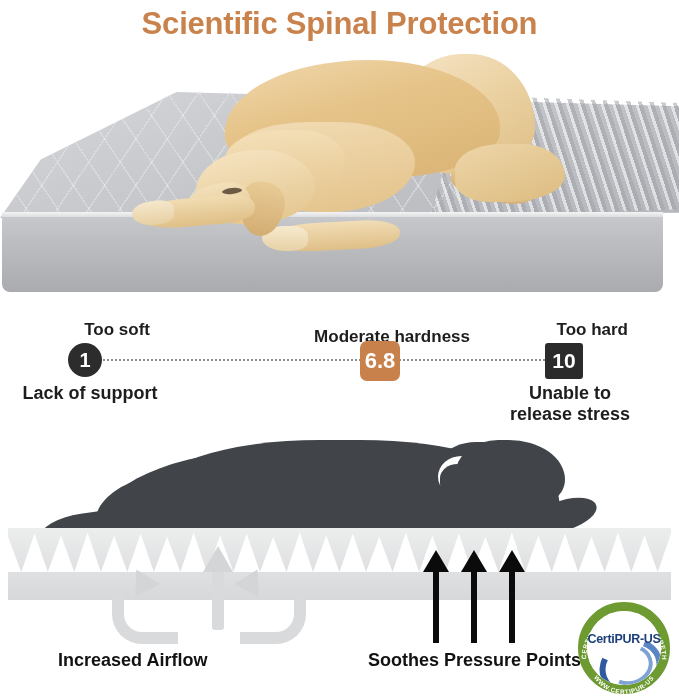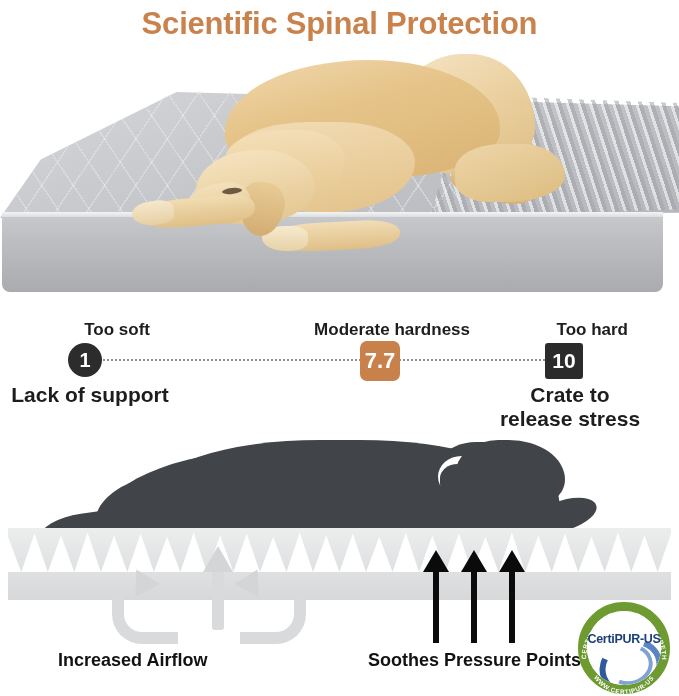--- a/index.html
+++ b/index.html
@@ -157,24 +157,24 @@
   .mk-68{
     left:360px;top:36px;width:40px;height:40px;border-radius:7px;
     background:#c9814c;font-size:22px;
   }
   .mk-10{
     left:545px;top:38px;width:38px;height:36px;border-radius:3px;
     background:#2b2b2b;font-size:21px;
   }
   .lbl-top{position:absolute;font-size:17px;font-weight:bold;color:#1d1d1d;
            white-space:nowrap;text-align:right;}
-  .lbl-bot{position:absolute;font-size:21px;font-weight:bold;color:#1d1d1d;
+  .lbl-bot{position:absolute;font-size:18px;font-weight:bold;color:#1d1d1d;
            text-align:center;line-height:1.16;}
   #t-soft{left:20px;top:15px;width:130px;}
-  #t-mod {left:290px;top:15px;width:180px;}
+  #t-mod {left:290px;top:22px;width:180px;}
   #t-hard{left:498px;top:15px;width:130px;}
   #b-soft{left:5px;top:78px;width:170px;}
   #b-mod {left:290px;top:78px;width:180px;}
   #b-hard{left:495px;top:78px;width:150px;}
 
   
   #foam{position:absolute;left:0;top:428px;width:679px;height:268px;}
   
   .sil{position:absolute;background:#414549;}
   .s-body{
@@ -387,26 +387,26 @@
 </div>
 
 <div id="scale">
   <div class="scale-line"></div>
 
   <div class="lbl-top" id="t-soft">Too soft</div>
   <div class="mk mk-1">1</div>
   <div class="lbl-bot" id="b-soft">Lack of support</div>
 
   <div class="lbl-top" id="t-mod">Moderate hardness</div>
-  <div class="mk mk-68">7.7</div>
+  <div class="mk mk-68">6.8</div>
 
   <div class="lbl-top" id="t-hard">Too hard</div>
   <div class="mk mk-10">10</div>
   <div class="lbl-bot" id="b-hard">
-    <div>Crate to</div>
+    <div>Unable to</div>
     <div>release stress</div>
   </div>
 </div>
 
 <div id="foam">
 
   <div class="sil s-rump"></div>
   <div class="sil s-back"></div>
   <div class="sil s-body"></div>
   <div class="sil s-belly"></div>

